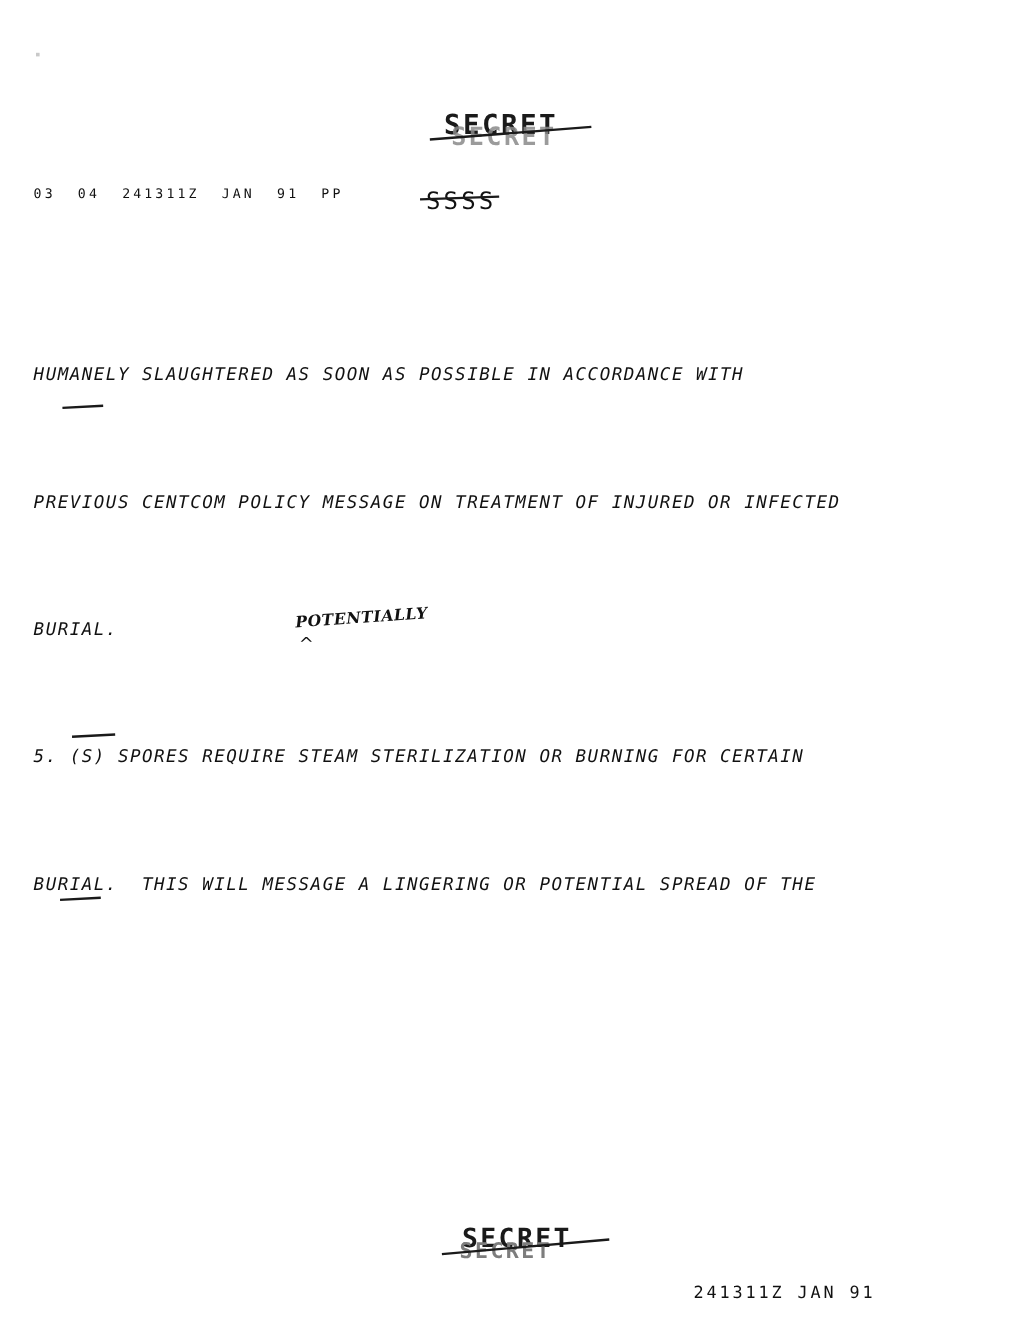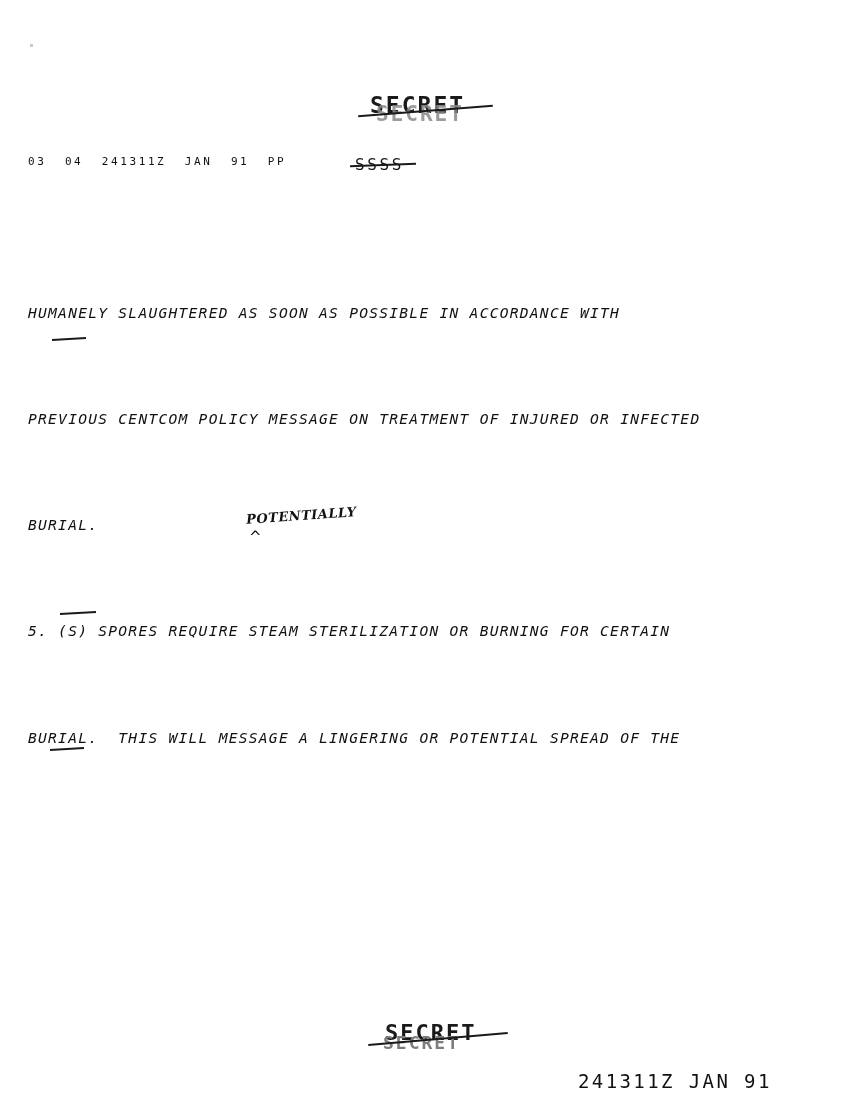--- a/index.html
+++ b/index.html
@@ -84,21 +84,21 @@
     left: 28px;
     top: 155px;
     font-size: 11px;
     letter-spacing: 2.6px;
     white-space: pre;
   }
   .header-class {
     position: absolute;
     left: 355px;
     top: 155px;
-    font-size: 16px;
+    font-size: 20px;
     letter-spacing: 2.6px;
   }
   .strike-header {
     position: absolute;
     left: 350px;
     top: 164px;
     width: 66px;
     height: 0;
     border-top: 2px solid #1a1a1a;
     transform: rotate(-2deg);
@@ -146,21 +146,21 @@
     top: 528px;
     font-size: 15px;
     font-family: "DejaVu Sans", sans-serif;
   }
 
   
   .footer-stamp {
     position: absolute;
     left: 578px;
     top: 1070px;
-    font-size: 19px;
+    font-size: 14px;
     letter-spacing: 2.4px;
   }
 
   
   .speck {
     position: absolute;
     background: #c9c9c9;
   }
   .speck-1 { left: 30px; top: 44px; width: 3px; height: 3px; }
 </style>

